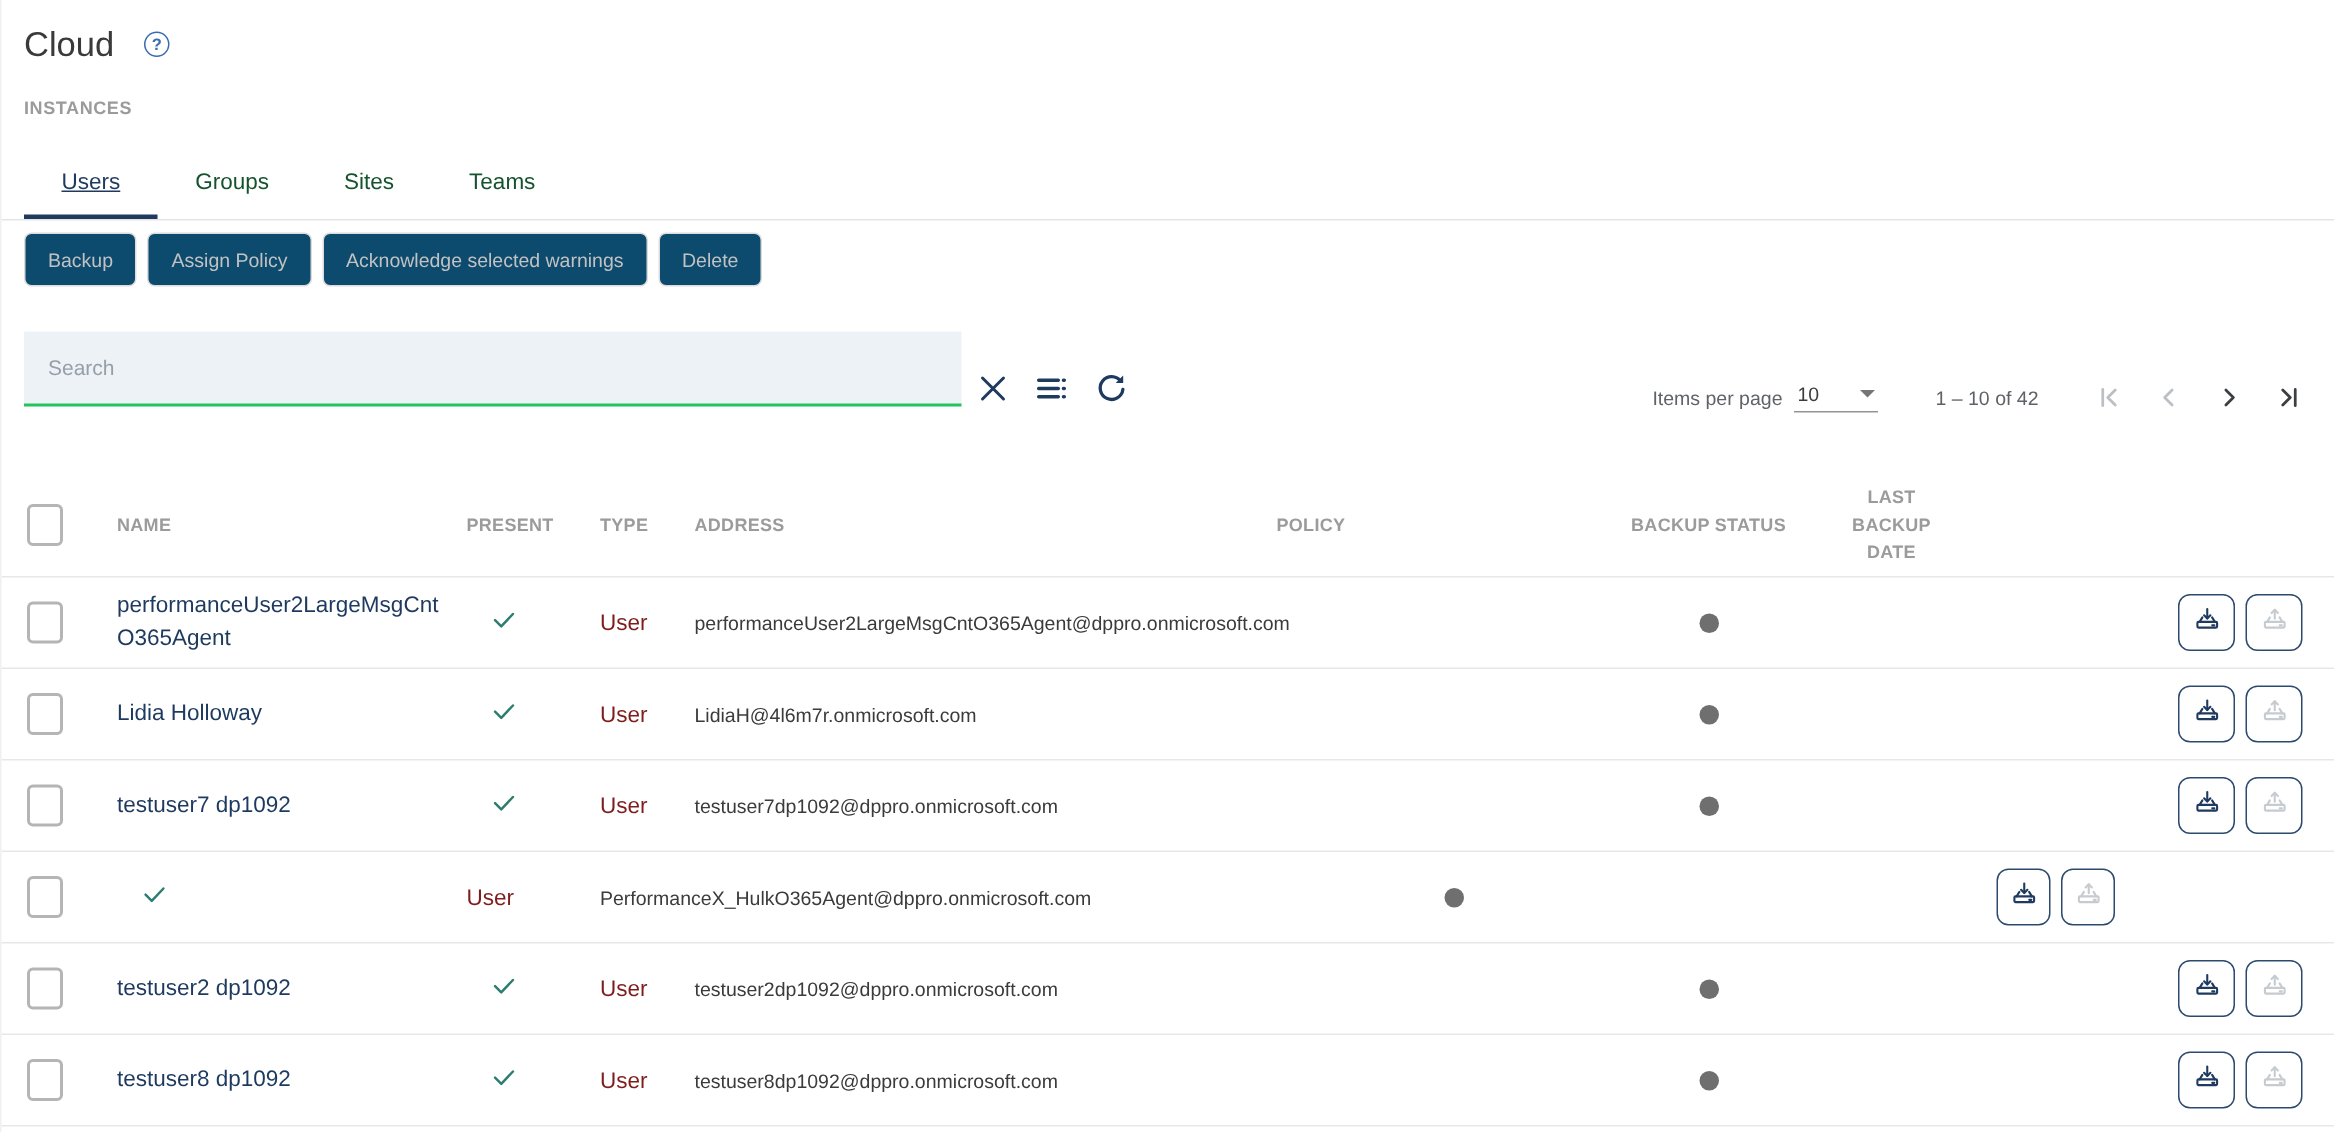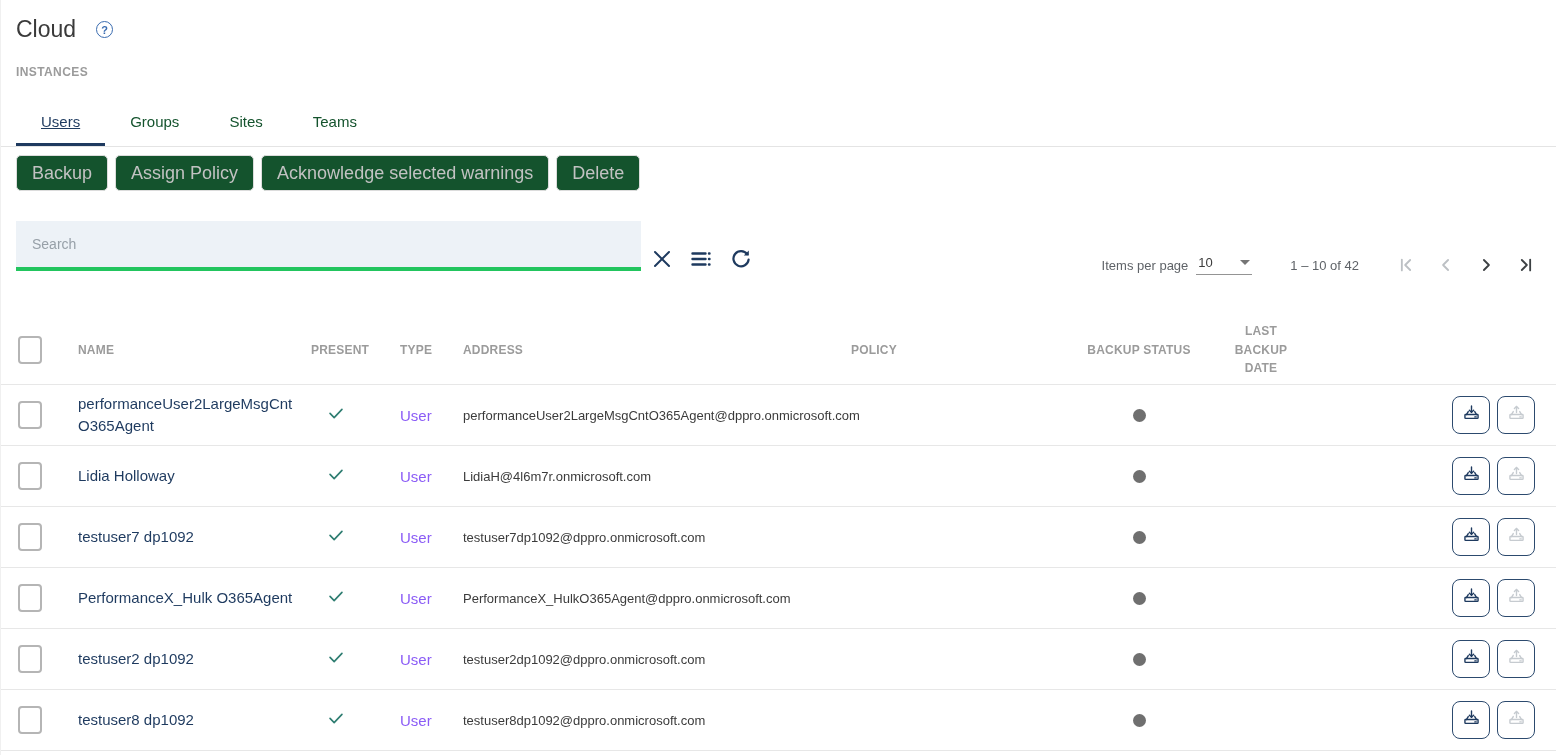--- a/index.html
+++ b/index.html
@@ -18,27 +18,27 @@
 
   
   .tabs { margin-top:21px; display:flex; padding-left:15px; border-bottom:1px solid #e4e4e4; }
   .tab { padding:0 25px; height:46px; line-height:43px; font-size:15px; color:#14532d;
     cursor:pointer; border-bottom:3px solid transparent; }
   .tab.active { color:#1e3a5f; border-bottom-color:#1e3a5f;text-align:center; }
   .tab.active .tab-label { text-decoration:underline; }
 
   
   .toolbar { margin:8px 0 0 15px; display:flex; gap:7px; }
-  .tbtn { height:36px; padding:0 15px; font-size:18px; color:#c2c2c2; background:#14532d;
+  .tbtn { height:36px; padding:0 15px; font-size:13px; color:#c2c2c2; background:#0c4a6e;
     border:1px solid #dcdcdc; border-radius:5px; font-family:inherit; }
 
   
   .controls { position:relative; height:70px; margin-top:30px; }
   .search-input { position:absolute; left:15px; top:0; width:625px; height:50px;
-    background:#edf2f7; border:none; border-bottom:4px solid #22c55e; padding:0 16px;
+    background:#edf2f7; border:none; border-bottom:2px solid #22c55e; padding:0 16px;
     font-size:14px; font-family:inherit; color:#737373; outline:none; }
   .search-input::placeholder { color:#97a0a8; }
   .icon-btn { position:absolute; top:25px; width:26px; height:26px; background:none; border:none;
     padding:1px; cursor:pointer; color:#1e3a5f; }
   .icon-btn svg { display:block; }
   .btn-clear { left:648px; }
   .btn-filter { left:687px; }
   .btn-refresh { left:727px; }
 
   .paginator { position:absolute; right:20px; top:34px; display:flex; align-items:center;
@@ -56,21 +56,21 @@
 
   
   .table { margin-top:25px; }
   .trow { display:grid; grid-template-columns:77px 233px 89px 63px 388px 236px 104px 140px 100px 1fr;
     align-items:center; border-bottom:1px solid #e7e7e7; min-height:61px; }
   .thead { min-height:69px; color:#9b9b9b; font-size:12px; font-weight:bold; letter-spacing:.2px; }
   .c-check { padding-left:17px; }
   .checkbox { width:24px; height:28px; border:2px solid #b5b5b5; border-radius:4px; background:#fff; cursor:pointer; }
   .c-name { color:#1e3a5f; font-size:15px; line-height:1.45; padding:8px 12px 8px 0; cursor:pointer; }
   .c-present { padding-left:14px; }
-  .c-type { font-size:15px; color:#8b5cf6; }
+  .c-type { font-size:15px; color:#7f1d1d; }
   .c-address { font-size:13px; color:#3b3b3b; white-space:nowrap; }
   .c-status { display:flex; justify-content:center; }
   .status-dot { width:13px; height:13px; border-radius:50%; background:#6f6f6f; }
   .c-center { text-align:center; }
   .hwrap { max-width:62px; margin:4px auto; text-align:center; line-height:1.55; }
   .c-actions { display:flex; justify-content:flex-end; gap:7px; padding-right:21px; }
   .abtn { width:38px; height:38px; border:1px solid #2c4a6e; border-radius:8px; background:#fff;
     display:flex; align-items:center; justify-content:center; cursor:pointer; padding:0; }
   .ic-navy { color:#1e3a5f; }
   .ic-grey { color:#c6cbd0; }
@@ -333,21 +333,20 @@
           </svg>
         </span>
       </button>
     </div>
   </div>
 
   <div class="trow">
     <div class="c-check">
       <div class="checkbox"></div>
     </div>
-    <div class="c-name">PerformanceX_Hulk O365Agent</div>
     <div class="c-present">
       <span class="check-ic">
         <svg width="22" height="22" viewBox="0 0 24 24" fill="none" stroke="currentColor" stroke-width="1.8" stroke-linecap="round" stroke-linejoin="round">
           <path d="M5.5 12.5 L10 17 L18.5 8"></path>
         </svg>
       </span>
     </div>
     <div class="c-type">User</div>
     <div class="c-address">PerformanceX_HulkO365Agent@dppro.onmicrosoft.com</div>
     <div class="c-policy"></div>

